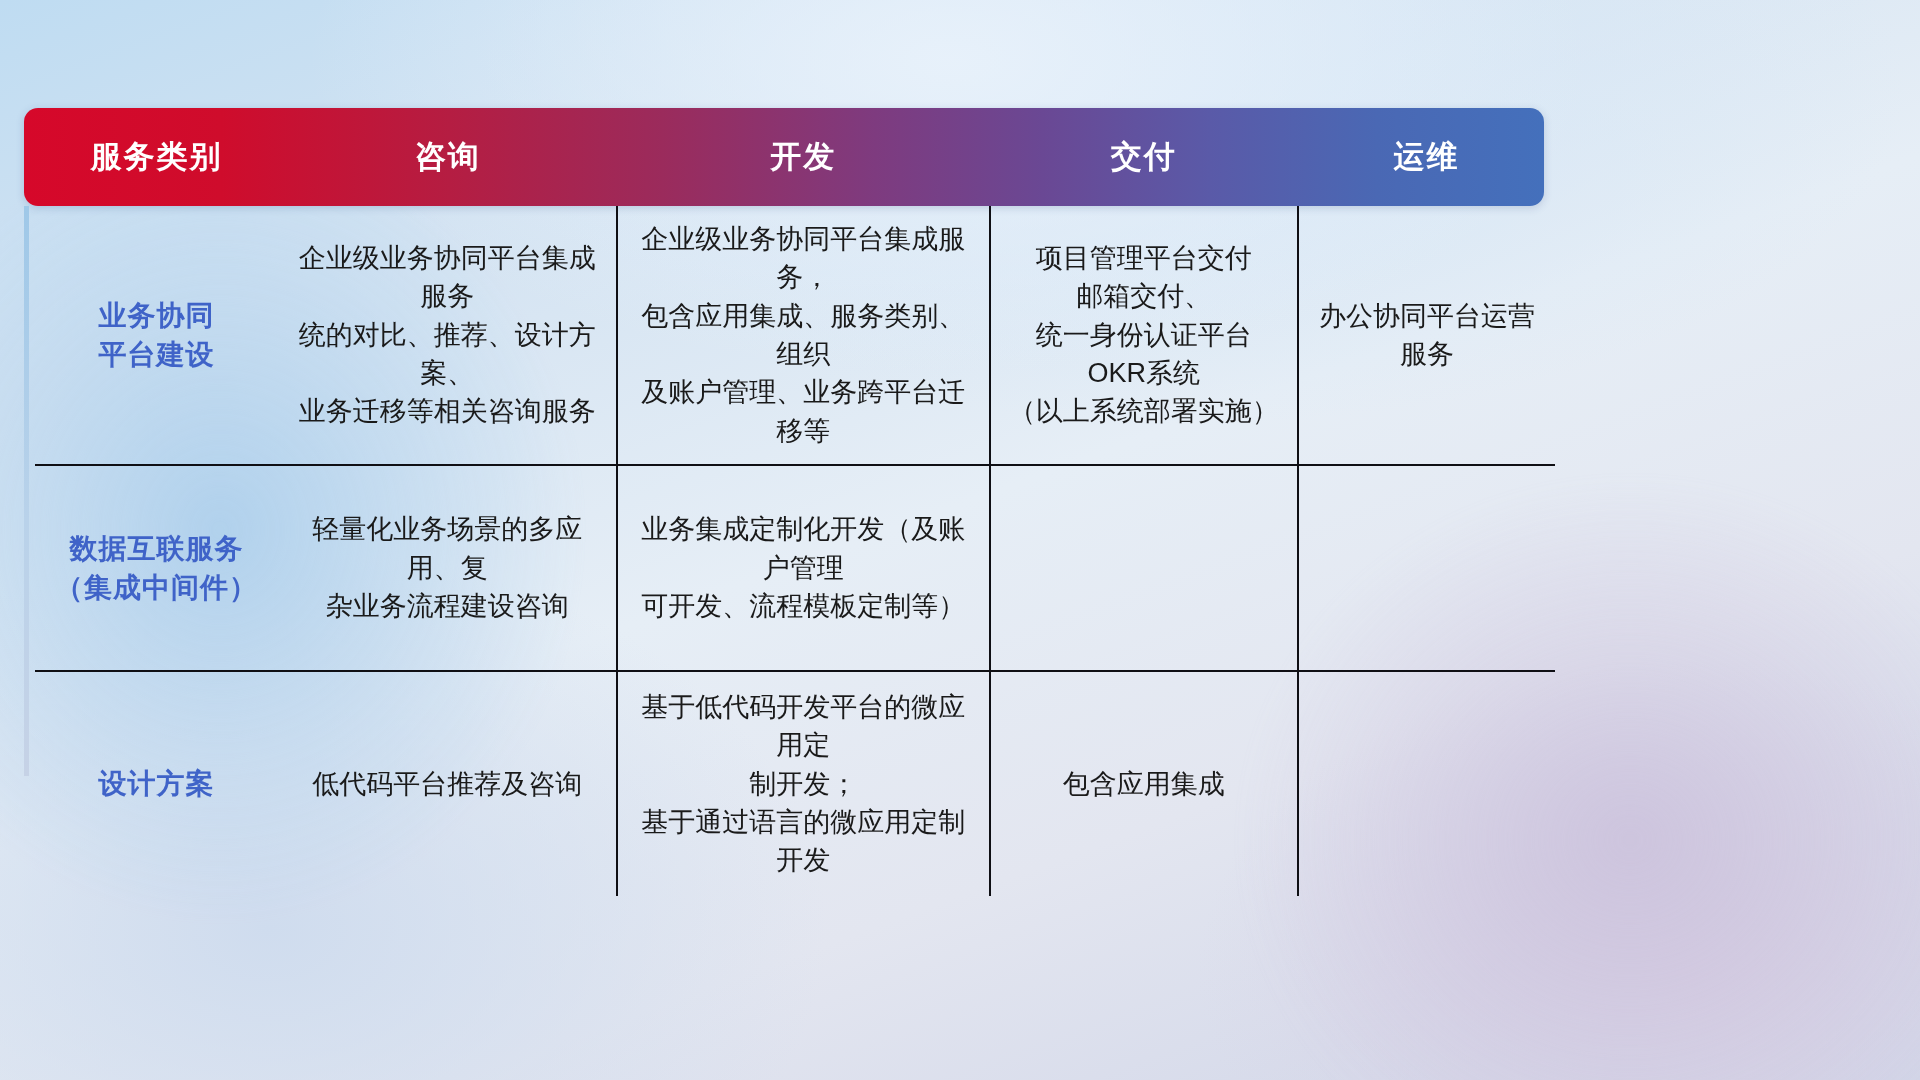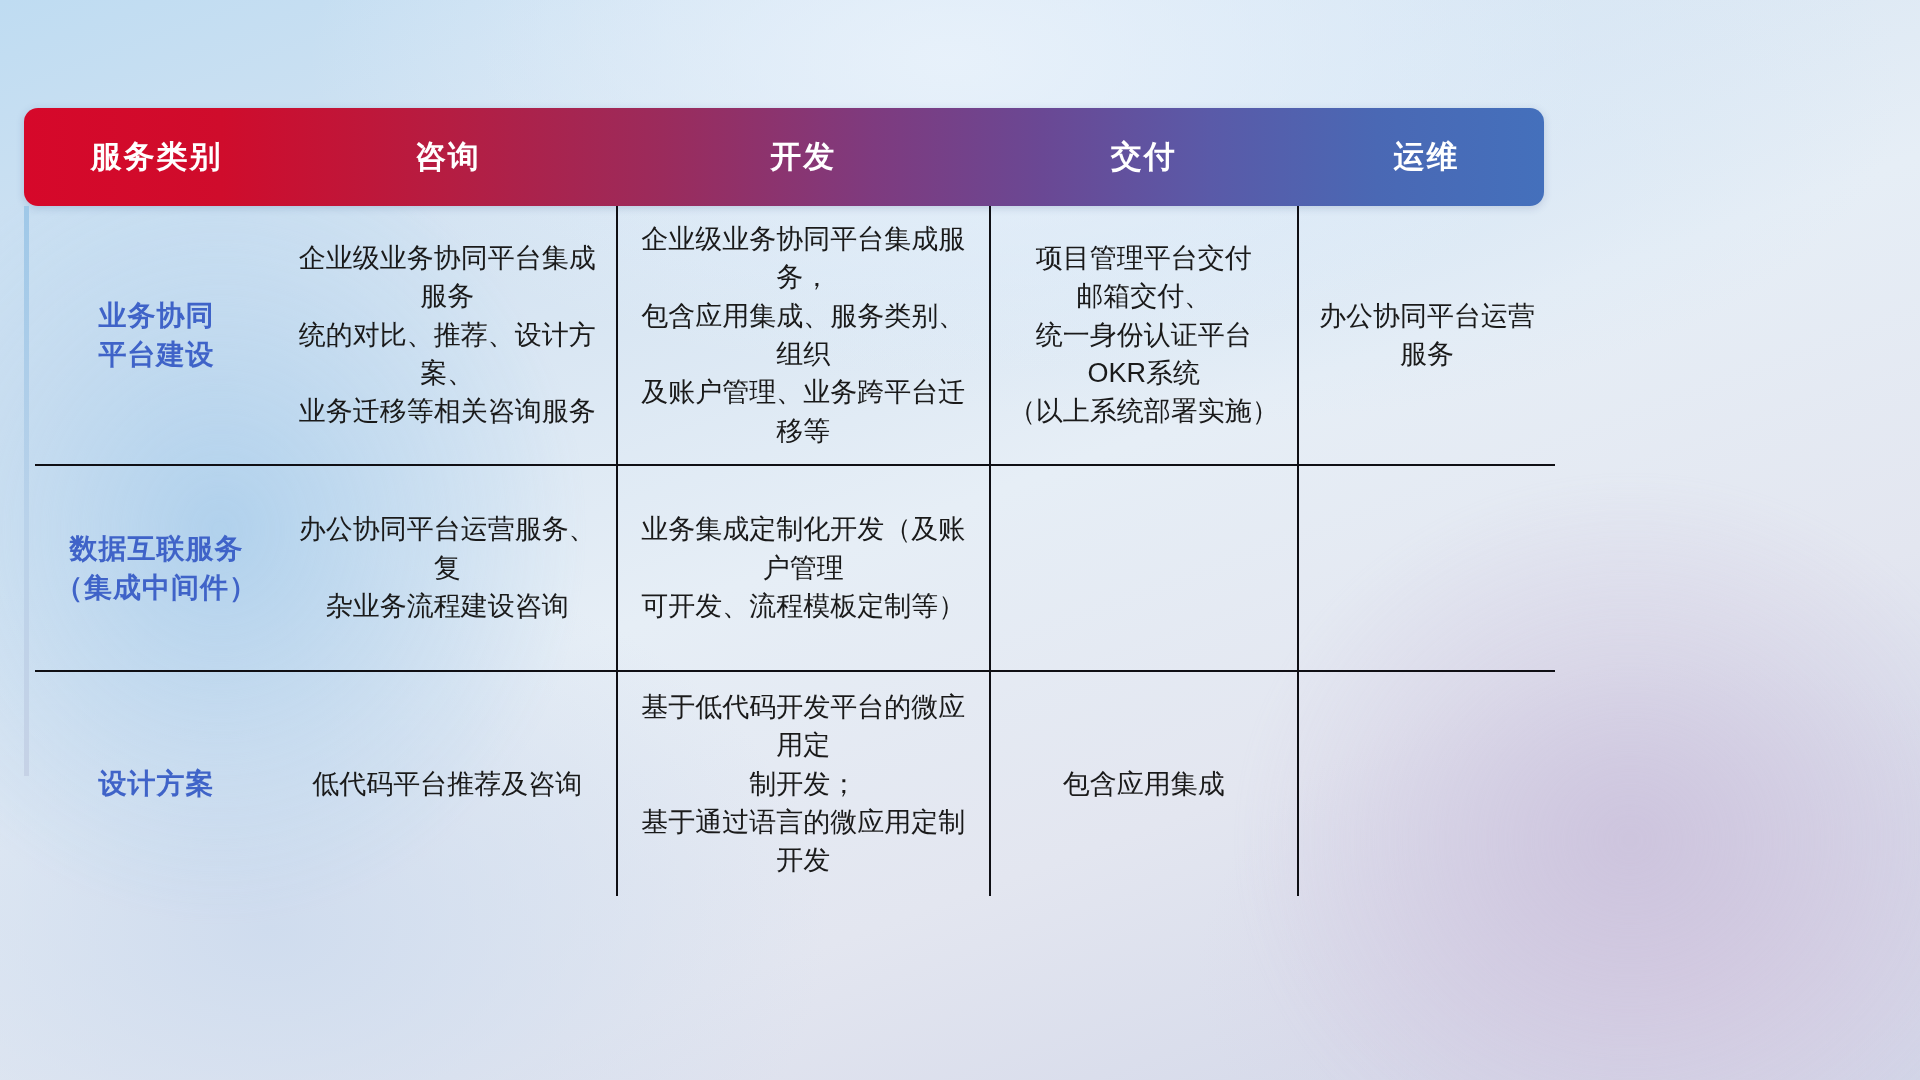--- a/index.html
+++ b/index.html
@@ -142,21 +142,21 @@
         <td>项目管理平台交付
 邮箱交付、
 统一身份认证平台
 OKR系统
 （以上系统部署实施）</td>
         <td class="last">办公协同平台运营服务</td>
       </tr>
       <tr id="row-2" class="body-row">
         <td class="cat">数据互联服务
 （集成中间件）</td>
-        <td>办公协同平台运营服务、复
+        <td>轻量化业务场景的多应用、复
 杂业务流程建设咨询</td>
         <td>业务集成定制化开发（及账户管理
 可开发、流程模板定制等）</td>
         <td></td>
         <td class="last"></td>
       </tr>
       <tr id="row-3" class="body-row">
         <td class="cat">设计方案</td>
         <td>低代码平台推荐及咨询</td>
         <td>基于低代码开发平台的微应用定

